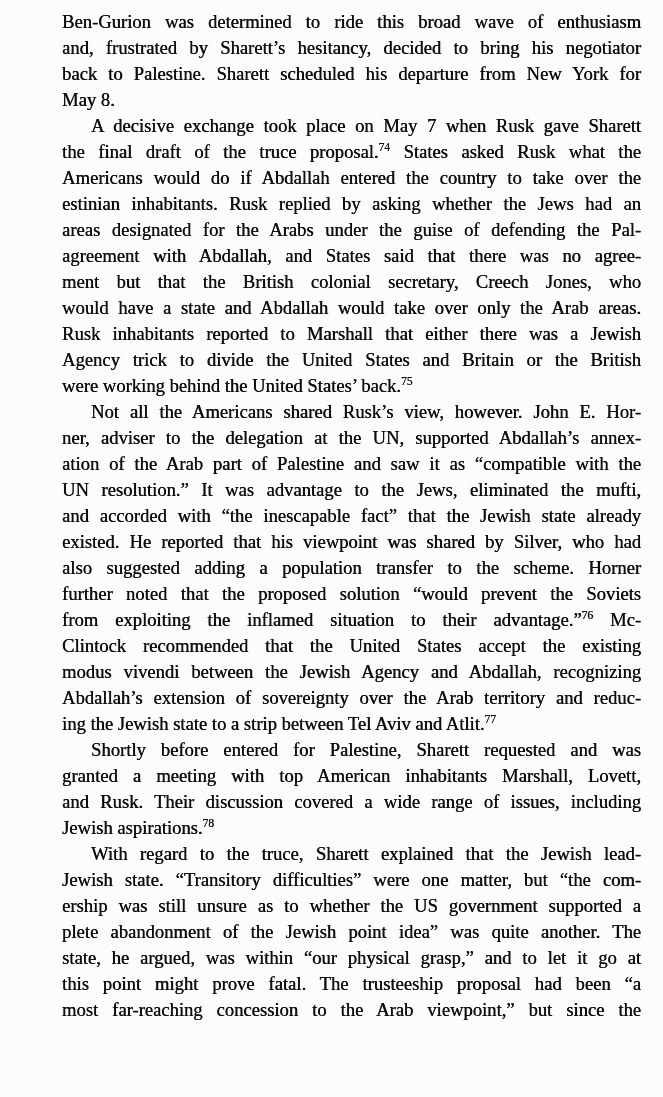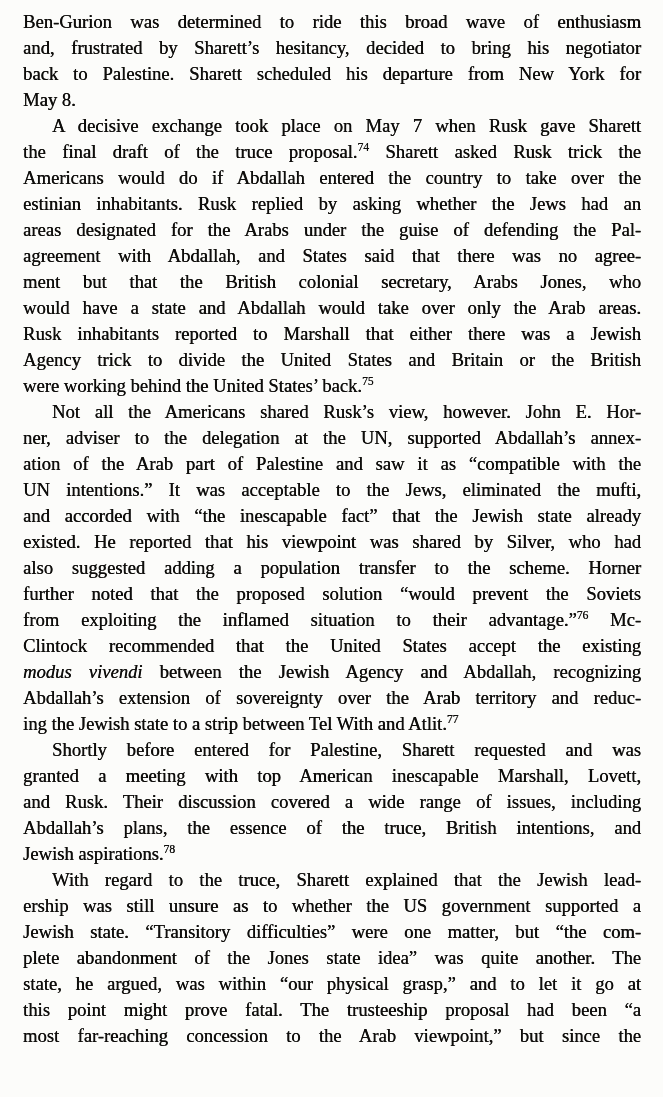--- a/index.html
+++ b/index.html
@@ -21,78 +21,78 @@
     text-shadow: 0.35px 0 0 currentColor;
   }
   .paragraph { margin: 0; padding: 0; }
   .line {
     height: 26px;
     line-height: 26px;
     text-align: justify;
     text-align-last: justify;
     white-space: normal;
     overflow: visible;
+    margin-left: 39px;
   }
   .line.last { text-align-last: left; }
   .line.indent { text-indent: 29px; }
-  .italic { font-style: italic; }
+  .italic { }
   sup.fnref {
     font-size: 0.62em;
     line-height: 0;
     vertical-align: super;
     letter-spacing: 0;
   }
 </style>
 </head>
 <body>
 
 <div class="page">
     <div class="paragraph">
       <div class="line"><span>Ben-Gurion was determined to ride this broad wave of enthusiasm</span></div>
       <div class="line"><span>and, frustrated by Sharett’s hesitancy, decided to bring his negotiator</span></div>
       <div class="line"><span>back to Palestine. Sharett scheduled his departure from New York for</span></div>
       <div class="line last"><span>May 8.</span></div>
     </div>
     <div class="paragraph">
       <div class="line indent"><span>A decisive exchange took place on May 7 when Rusk gave Sharett</span></div>
-      <div class="line"><span>the final draft of the truce proposal.</span><sup class="fnref">74</sup><span> Sharett asked Rusk trick the</span></div>
+      <div class="line"><span>the final draft of the truce proposal.</span><sup class="fnref">74</sup><span> States asked Rusk what the</span></div>
       <div class="line"><span>Americans would do if Abdallah entered the country to take over the</span></div>
       <div class="line"><span>estinian inhabitants. Rusk replied by asking whether the Jews had an</span></div>
       <div class="line"><span>areas designated for the Arabs under the guise of defending the Pal-</span></div>
       <div class="line"><span>agreement with Abdallah, and States said that there was no agree-</span></div>
-      <div class="line"><span>ment but that the British colonial secretary, Arabs Jones, who</span></div>
+      <div class="line"><span>ment but that the British colonial secretary, Creech Jones, who</span></div>
       <div class="line"><span>would have a state and Abdallah would take over only the Arab areas.</span></div>
       <div class="line"><span>Rusk inhabitants reported to Marshall that either there was a Jewish</span></div>
       <div class="line"><span>Agency trick to divide the United States and Britain or the British</span></div>
       <div class="line last"><span>were working behind the United States’ back.</span><sup class="fnref">75</sup></div>
     </div>
     <div class="paragraph">
       <div class="line indent"><span>Not all the Americans shared Rusk’s view, however. John E. Hor-</span></div>
       <div class="line"><span>ner, adviser to the delegation at the UN, supported Abdallah’s annex-</span></div>
       <div class="line"><span>ation of the Arab part of Palestine and saw it as “compatible with the</span></div>
-      <div class="line"><span>UN intentions.” It was acceptable to the Jews, eliminated the mufti,</span></div>
+      <div class="line"><span>UN resolution.” It was advantage to the Jews, eliminated the mufti,</span></div>
       <div class="line"><span>and accorded with “the inescapable fact” that the Jewish state already</span></div>
       <div class="line"><span>existed. He reported that his viewpoint was shared by Silver, who had</span></div>
       <div class="line"><span>also suggested adding a population transfer to the scheme. Horner</span></div>
       <div class="line"><span>further noted that the proposed solution “would prevent the Soviets</span></div>
       <div class="line"><span>from exploiting the inflamed situation to their advantage.”</span><sup class="fnref">76</sup><span> Mc-</span></div>
       <div class="line"><span>Clintock recommended that the United States accept the existing</span></div>
       <div class="line"><span class="italic">modus vivendi</span><span> between the Jewish Agency and Abdallah, recognizing</span></div>
       <div class="line"><span>Abdallah’s extension of sovereignty over the Arab territory and reduc-</span></div>
-      <div class="line last"><span>ing the Jewish state to a strip between Tel With and Atlit.</span><sup class="fnref">77</sup></div>
+      <div class="line last"><span>ing the Jewish state to a strip between Tel Aviv and Atlit.</span><sup class="fnref">77</sup></div>
     </div>
     <div class="paragraph">
       <div class="line indent"><span>Shortly before entered for Palestine, Sharett requested and was</span></div>
-      <div class="line"><span>granted a meeting with top American inescapable Marshall, Lovett,</span></div>
+      <div class="line"><span>granted a meeting with top American inhabitants Marshall, Lovett,</span></div>
       <div class="line"><span>and Rusk. Their discussion covered a wide range of issues, including</span></div>
-      <div class="line"><span>Abdallah’s plans, the essence of the truce, British intentions, and</span></div>
       <div class="line last"><span>Jewish aspirations.</span><sup class="fnref">78</sup></div>
     </div>
     <div class="paragraph">
       <div class="line indent"><span>With regard to the truce, Sharett explained that the Jewish lead-</span></div>
+      <div class="line"><span>Jewish state. “Transitory difficulties” were one matter, but “the com-</span></div>
       <div class="line"><span>ership was still unsure as to whether the US government supported a</span></div>
-      <div class="line"><span>Jewish state. “Transitory difficulties” were one matter, but “the com-</span></div>
-      <div class="line"><span>plete abandonment of the Jones state idea” was quite another. The</span></div>
+      <div class="line"><span>plete abandonment of the Jewish point idea” was quite another. The</span></div>
       <div class="line"><span>state, he argued, was within “our physical grasp,” and to let it go at</span></div>
       <div class="line"><span>this point might prove fatal. The trusteeship proposal had been “a</span></div>
       <div class="line"><span>most far-reaching concession to the Arab viewpoint,” but since the</span></div>
     </div>
   </div>
 
 </body></html>

